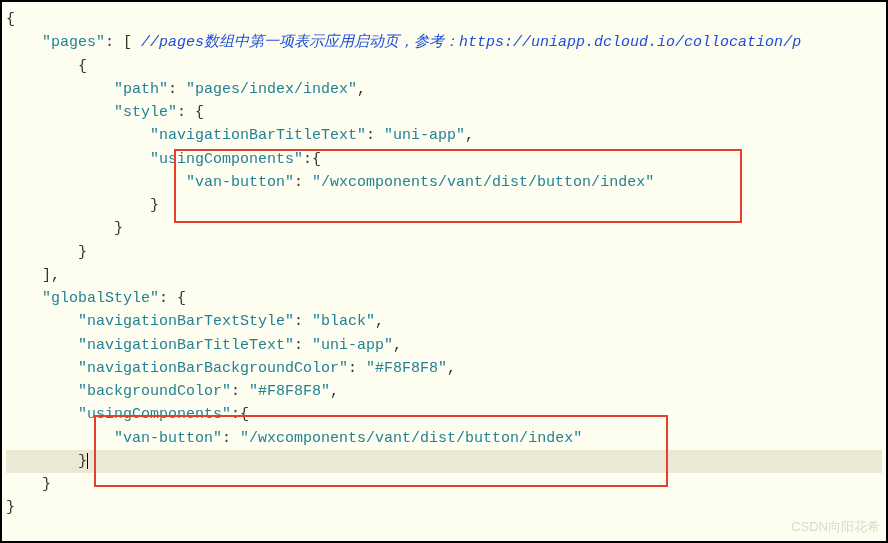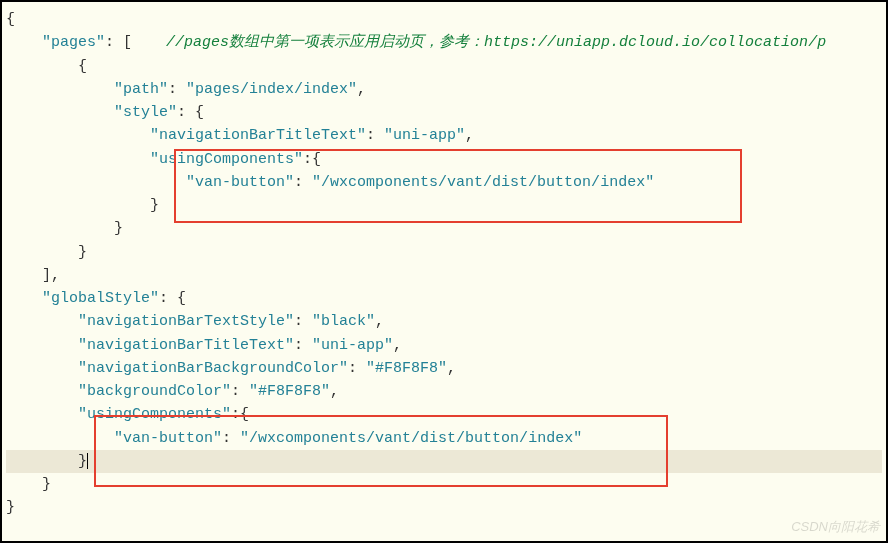--- a/index.html
+++ b/index.html
@@ -26,23 +26,22 @@
     .punct {
       color: #333;
     }
     .key {
       color: #238196;
     }
     .string {
       color: #238196;
     }
     .comment {
-      color: #15803d;
+      color: #1d4ed8;
       font-style: italic;
-      margin-left: 25px;
     }
     .colon {
       color: #333;
     }
     .highlight-box1 {
       position: absolute;
       border: 2px solid #e43f2f;
       pointer-events: none;
       left: 172px;
       top: 147px;
@@ -71,21 +70,20 @@
       vertical-align: middle;
       margin-left: 0px;
     }
     .watermark {
       position: absolute;
       right: 6px;
       bottom: 4px;
       font-size: 13px;
       color: rgba(0,0,0,0.15);
       font-family: sans-serif;
-      font-style: italic;
     }
     .ln { display: block; }
   </style>
 </head>
 <body>
 
 <div class="code-area" id="code-block"><span class="ln"><span class="punct">{</span></span><span class="ln">    <span class="key">"pages"</span><span class="colon">: </span><span class="punct">[ </span><span class="comment">//pages数组中第一项表示应用启动页，参考：https://uniapp.dcloud.io/collocation/p</span></span><span class="ln">        <span class="punct">{</span></span><span class="ln">            <span class="key">"path"</span><span class="colon">: </span><span class="string">"pages/index/index"</span><span class="punct">,</span></span><span class="ln">            <span class="key">"style"</span><span class="colon">: </span><span class="punct">{</span></span><span class="ln">                <span class="key">"navigationBarTitleText"</span><span class="colon">: </span><span class="string">"uni-app"</span><span class="punct">,</span></span><span class="ln">                <span class="key">"usingComponents"</span><span class="colon">:</span><span class="punct">{</span></span><span class="ln">                    <span class="key">"van-button"</span><span class="colon">: </span><span class="string">"/wxcomponents/vant/dist/button/index"</span></span><span class="ln">                <span class="punct">}</span></span><span class="ln">            <span class="punct">}</span></span><span class="ln">        <span class="punct">}</span></span><span class="ln">    <span class="punct">],</span></span><span class="ln">    <span class="key">"globalStyle"</span><span class="colon">: </span><span class="punct">{</span></span><span class="ln">        <span class="key">"navigationBarTextStyle"</span><span class="colon">: </span><span class="string">"black"</span><span class="punct">,</span></span><span class="ln">        <span class="key">"navigationBarTitleText"</span><span class="colon">: </span><span class="string">"uni-app"</span><span class="punct">,</span></span><span class="ln">        <span class="key">"navigationBarBackgroundColor"</span><span class="colon">: </span><span class="string">"#F8F8F8"</span><span class="punct">,</span></span><span class="ln">        <span class="key">"backgroundColor"</span><span class="colon">: </span><span class="string">"#F8F8F8"</span><span class="punct">,</span></span><span class="ln">        <span class="key">"usingComponents"</span><span class="colon">:</span><span class="punct">{</span></span><span class="ln">            <span class="key">"van-button"</span><span class="colon">: </span><span class="string">"/wxcomponents/vant/dist/button/index"</span></span><span class="ln line-highlight">        <span class="punct">}</span><span class="cursor"></span></span><span class="ln">    <span class="punct">}</span></span><span class="ln"><span class="punct">}</span></span></div>
 
 <div class="highlight-box1"></div>
 <div class="highlight-box2"></div>

